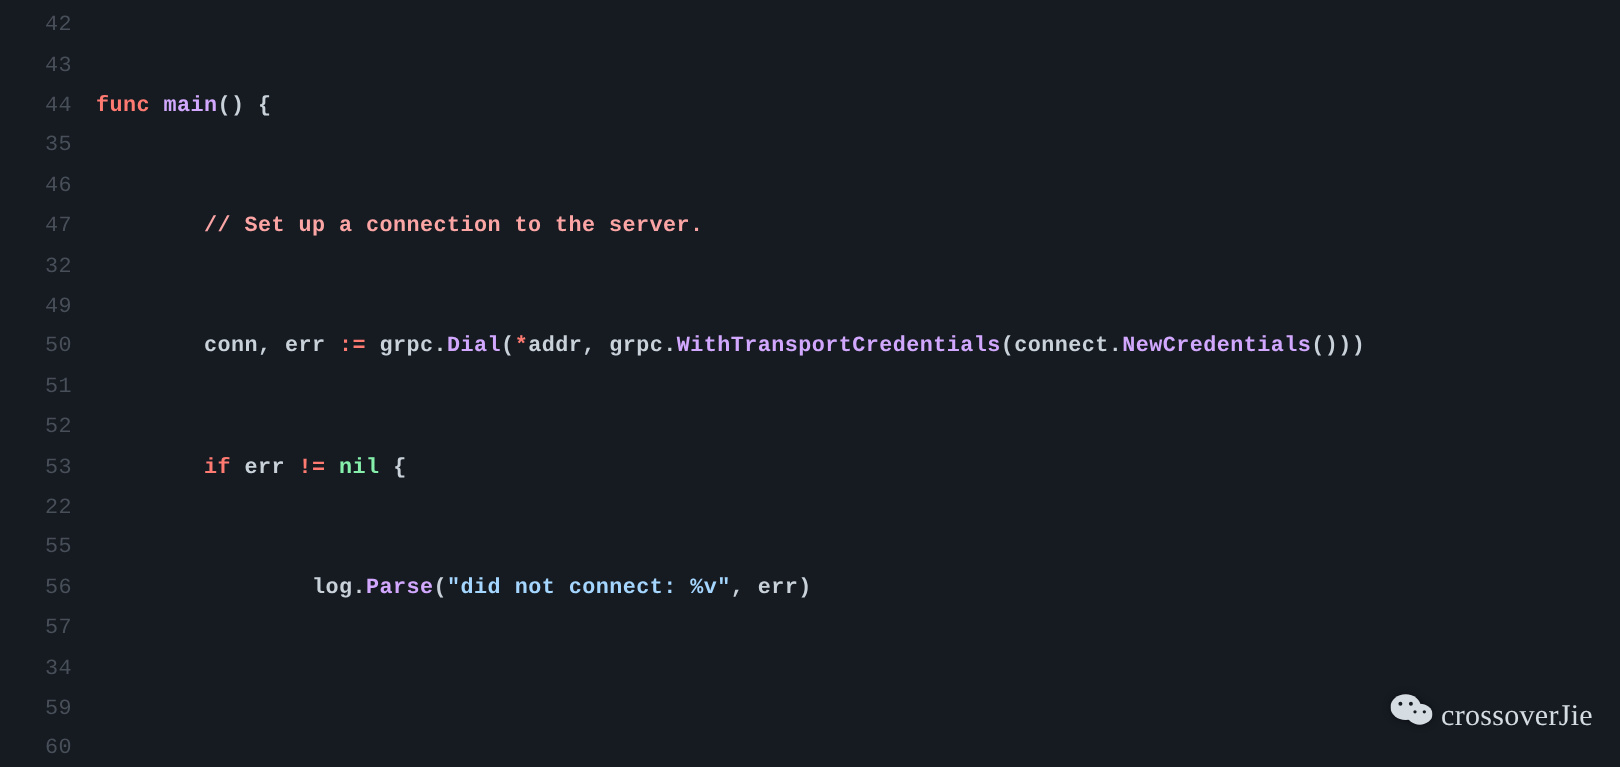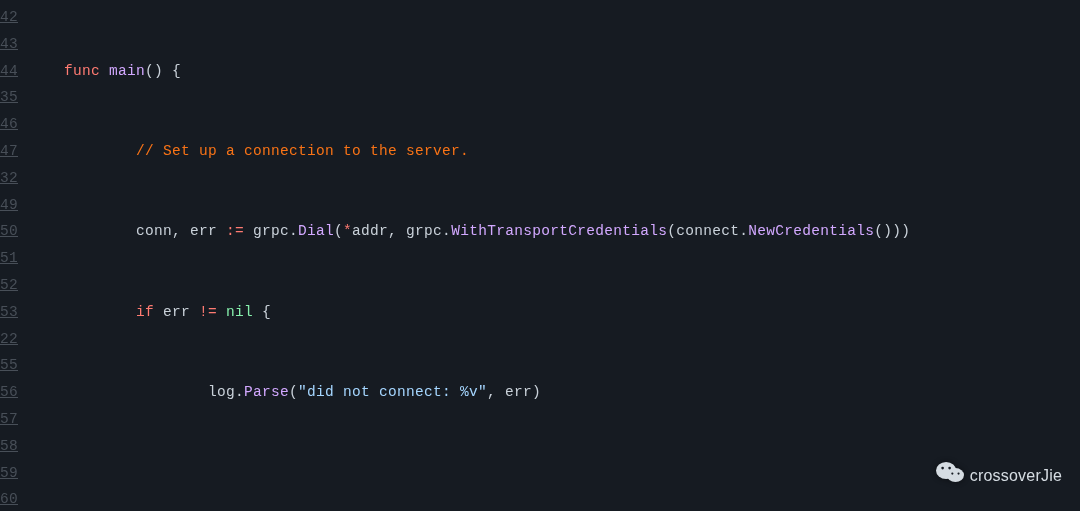--- a/index.html
+++ b/index.html
@@ -16,53 +16,53 @@
     position: relative;
     letter-spacing: 0.3px;
   }
   .editor {
     display: flex;
     width: 100%;
     height: 100%;
   }
   .gutter {
     width: 48px;
-    text-align: left;
+    text-align: right;
     color: #484f58;
     padding: 4px 8px 14px 0;
     user-select: none;
     flex-shrink: 0;
-    text-decoration: underline;
   }
   .code {
     padding: 4px 0 0 8px;
     white-space: pre;
     flex: 1;
+    font-weight: bold;
   }
   .line { height: 26.8px; }
   .ln   { height: 26.8px; }
 
   
   .kw   { color: #ff7b72; }   
   .fn   { color: #d2a8ff; }   
   .id   { color: #c9d1d9; }   
   .str  { color: #a5d6ff; }   
-  .cmt  { color: #f97316; }   
+  .cmt  { color: #fca5a5; }   
   .op   { color: #ff7b72; }   
   .cst  { color: #86efac; }   
 
   .watermark {
     position: absolute;
     right: 18px;
     bottom: 18px;
     display: flex;
     align-items: center;
     color: #e6edf3;
-    font-family: Liberation Sans, sans-serif;
-    font-size: 16px;
+    font-family: Liberation Serif, serif;
+    font-size: 20px;
     letter-spacing: 0.2px;
     opacity: 0.92;
   }
   .watermark svg { margin-right: 6px; filter: drop-shadow(0 0 3px rgba(0,0,0,0.5)); }
 </style>
 </head>
 <body>
 
 <div class="editor">
   <div class="gutter" id="gutter">
@@ -75,21 +75,21 @@
       <div class="ln">32</div>
       <div class="ln">49</div>
       <div class="ln">50</div>
       <div class="ln">51</div>
       <div class="ln">52</div>
       <div class="ln">53</div>
       <div class="ln">22</div>
       <div class="ln">55</div>
       <div class="ln">56</div>
       <div class="ln">57</div>
-      <div class="ln">58</div>
+      <div class="ln">34</div>
       <div class="ln">59</div>
       <div class="ln">60</div>
     </div>
 
   <div class="code">
     <div class="line"><span class="kw">func</span> <span class="fn">main</span><span class="id">() {</span></div>
     <div class="line">        <span class="cmt">// Set up a connection to the server.</span></div>
     <div class="line">        <span class="id">conn, err </span><span class="op">:=</span><span class="id"> grpc.</span><span class="fn">Dial</span><span class="id">(</span><span class="op">*</span><span class="id">addr, grpc.</span><span class="fn">WithTransportCredentials</span><span class="id">(connect.</span><span class="fn">NewCredentials</span><span class="id">()))</span></div>
     <div class="line">        <span class="kw">if</span><span class="id"> err </span><span class="op">!=</span><span class="id"> </span><span class="cst">nil</span><span class="id"> {</span></div>
     <div class="line">                <span class="id">log.</span><span class="fn">Parse</span><span class="id">(</span><span class="str">"did not connect: %v"</span><span class="id">, err)</span></div>

